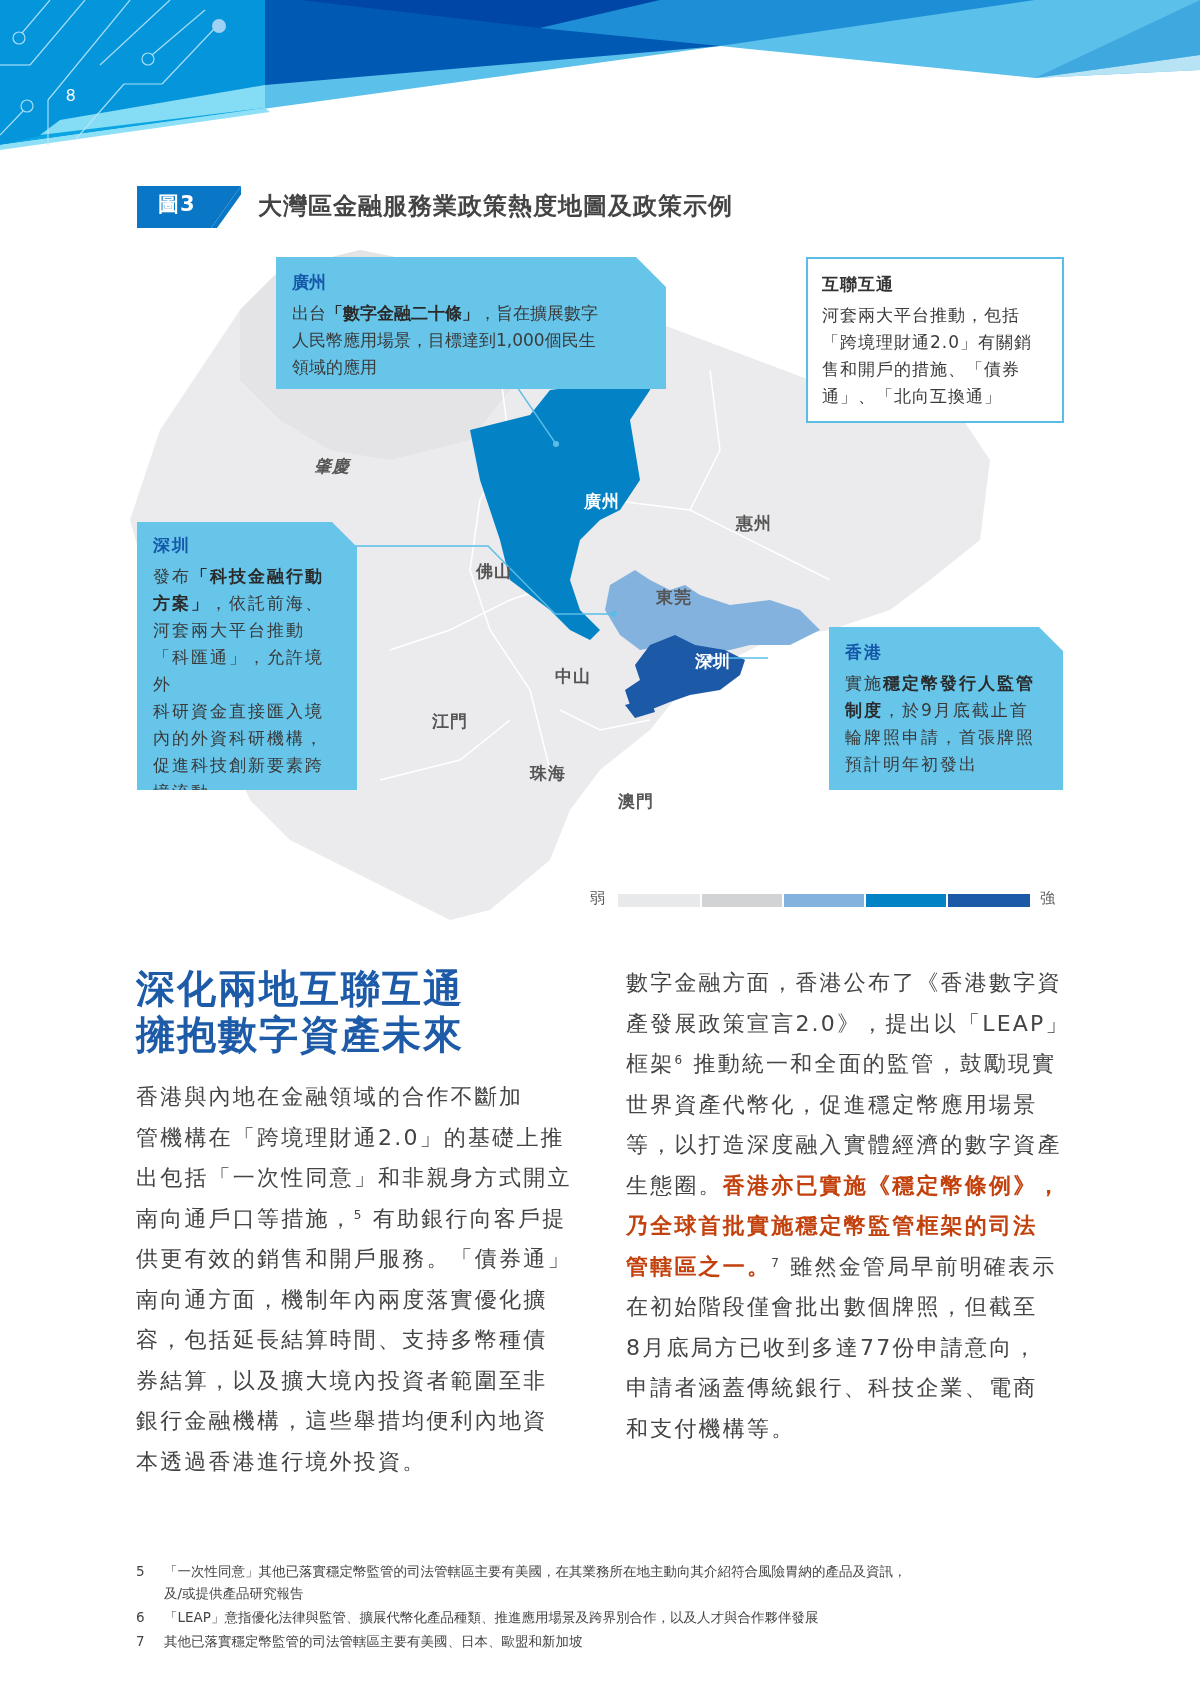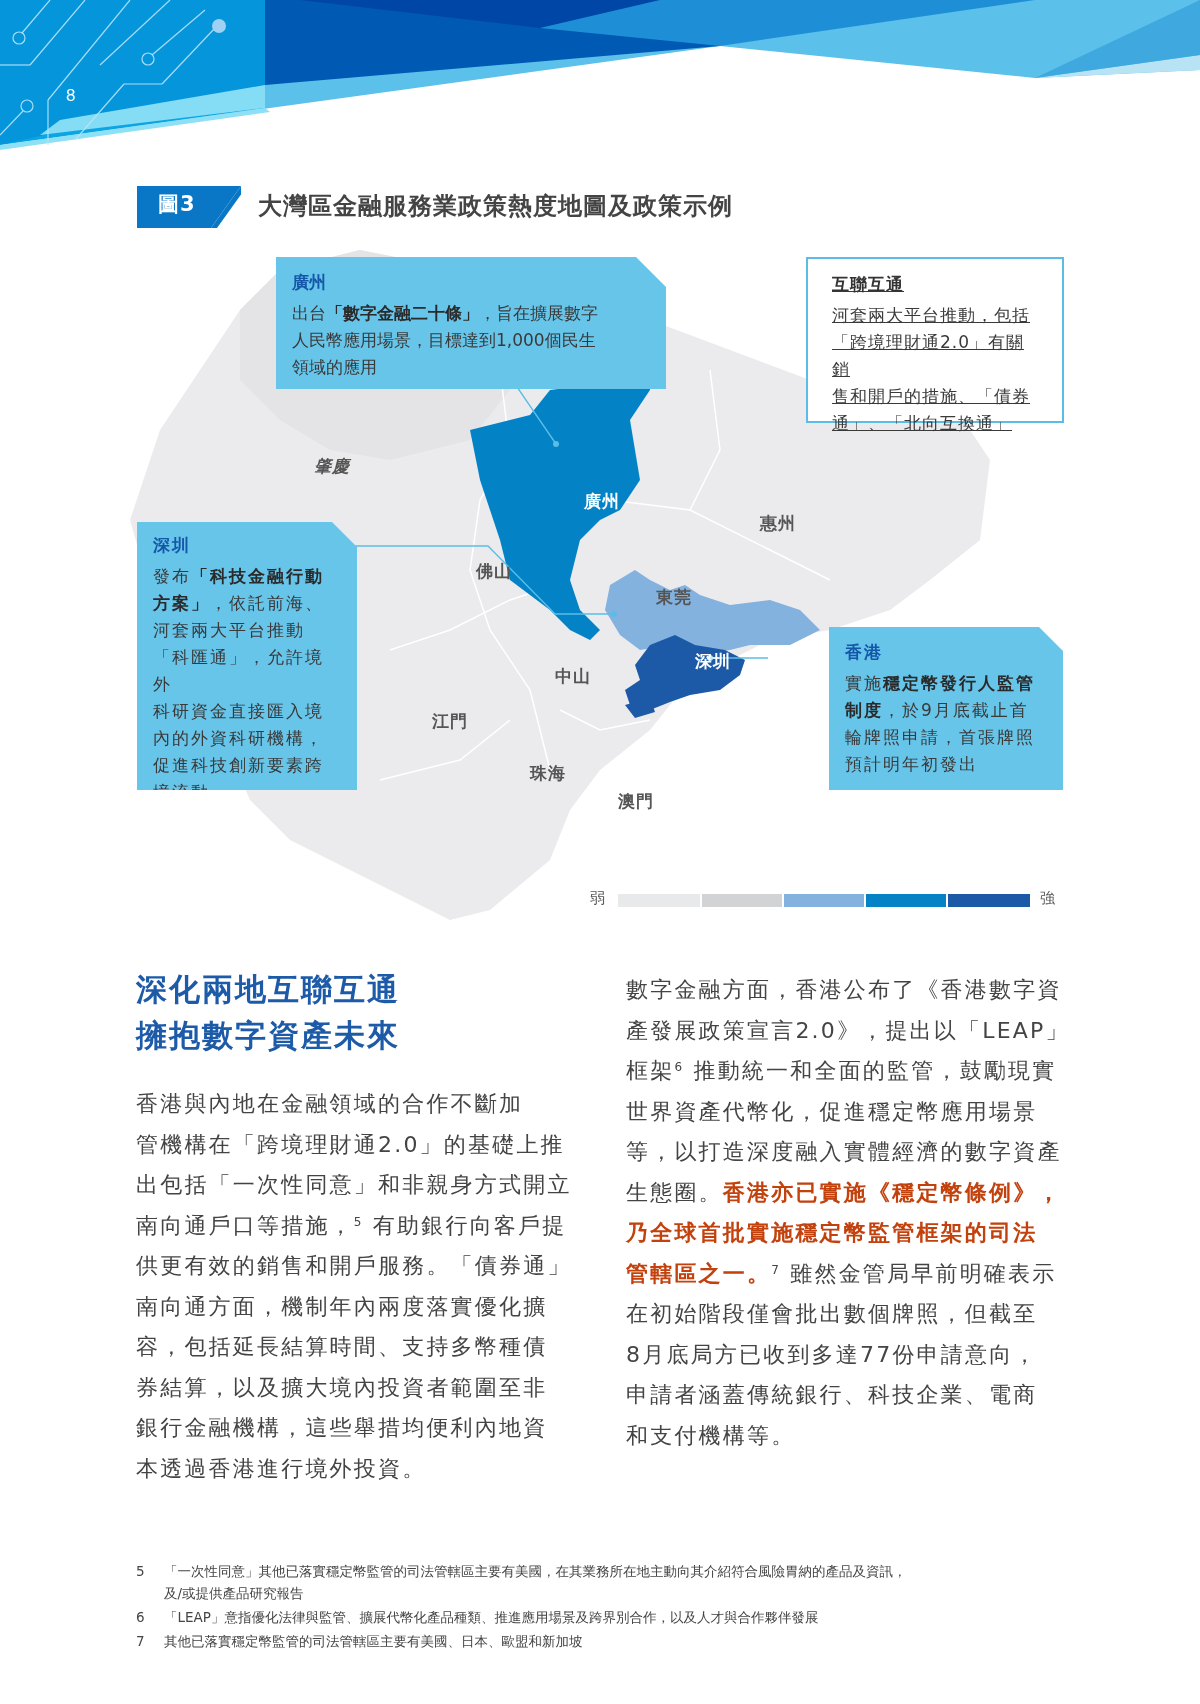--- a/index.html
+++ b/index.html
@@ -15,30 +15,30 @@
   #map{position:absolute;left:130px;top:250px;width:960px;height:680px;}
   .city{position:absolute;font-size:17px;font-weight:bold;color:#555;letter-spacing:1px;}
   .city.white{color:#fff;}
   
   .callout{position:absolute;background:#67c5ea;color:#3a3a3a;font-size:17px;line-height:27px;box-sizing:border-box;}
   .callout .ctitle{color:#1457a8;font-weight:bold;font-size:17px;margin-bottom:4px;}
   .callout b{font-weight:bold;color:#2a2a2a;}
   #callout-gz{left:276px;top:257px;width:390px;height:132px;padding:12px 16px;clip-path:polygon(0 0,360px 0,390px 30px,390px 100%,0 100%);}
   #callout-sz{left:137px;top:522px;width:220px;height:268px;padding:10px 16px;letter-spacing:2px;clip-path:polygon(0 0,195px 0,220px 25px,220px 100%,0 100%);}
   #callout-hk{left:829px;top:627px;width:234px;height:163px;padding:12px 16px;letter-spacing:2px;clip-path:polygon(0 0,210px 0,234px 24px,234px 100%,0 100%);}
-  #callout-link{left:806px;top:257px;width:258px;height:166px;background:#fff;border:2px solid #5bbde6;padding:12px 24px;letter-spacing:1px;text-decoration:underline;}
+  #callout-link{left:806px;top:257px;width:258px;height:166px;background:#fff;border:2px solid #5bbde6;padding:12px 14px;letter-spacing:1px;}
   #callout-link .ctitle{color:#333;}
   
   #legend{position:absolute;left:590px;top:888px;width:470px;height:24px;}
   #legend .lab{position:absolute;top:1px;font-size:15px;color:#555;}
   .seg{position:absolute;top:6px;height:13px;}
   
-  #headline{position:absolute;left:136px;top:966px;font-size:31px;line-height:46px;font-weight:bold;color:#1d5ba8;letter-spacing:2px;}
-  
-  .col{position:absolute;font-size:22px;line-height:40.5px;color:#444;letter-spacing:2.2px;text-align:justify;margin-top:7px;}
+  #headline{position:absolute;left:136px;top:966px;font-size:39px;line-height:46px;font-weight:bold;color:#1d5ba8;letter-spacing:2px;}
+  
+  .col{position:absolute;font-size:22px;line-height:40.5px;color:#444;letter-spacing:2.2px;text-align:justify;}
   #col-left{left:136px;top:1077px;width:438px;}
   #col-right{left:626px;top:963px;width:438px;}
   .col .line{display:block;white-space:nowrap;}
   .col b{color:#c2410c;}
   sup{font-size:12px;vertical-align:top;position:relative;top:-4px;}
   
   #footnotes{position:absolute;left:136px;top:1560px;width:940px;font-size:13.5px;line-height:22px;color:#444;}
   .fn{display:flex;margin-bottom:2px;}
   .fn .num{width:28px;flex:none;}
 </style>
@@ -111,21 +111,21 @@
       <polyline points="200,296 358,296 425,364 484,364"></polyline>
       <polyline points="580,408 638,408"></polyline>
     </g>
     <circle cx="426" cy="194" r="3" fill="#5bbde6"></circle>
     <circle cx="484" cy="364" r="3" fill="#5bbde6"></circle>
     <circle cx="580" cy="408" r="3" fill="#bfe6f6"></circle>
   </svg>
 
   <span class="city" style="left:184px;top:205px;font-style:italic;">肇慶</span>
   <span class="city white" style="left:454px;top:240px;">廣州</span>
-  <span class="city" style="left:630px;top:262px;font-family:Liberation Serif, serif;">惠州</span>
+  <span class="city" style="left:606px;top:262px;font-family:Liberation Serif, serif;">惠州</span>
   <span class="city" style="left:346px;top:310px;">佛山</span>
   <span class="city" style="left:526px;top:336px;">東莞</span>
   <span class="city white" style="left:565px;top:400px;">深圳</span>
   <span class="city" style="left:425px;top:415px;">中山</span>
   <span class="city" style="left:302px;top:460px;">江門</span>
   <span class="city white" style="left:578px;top:455px;">香港</span>
   <span class="city" style="left:400px;top:512px;">珠海</span>
   <span class="city" style="left:488px;top:540px;">澳門</span>
 </div>
 

